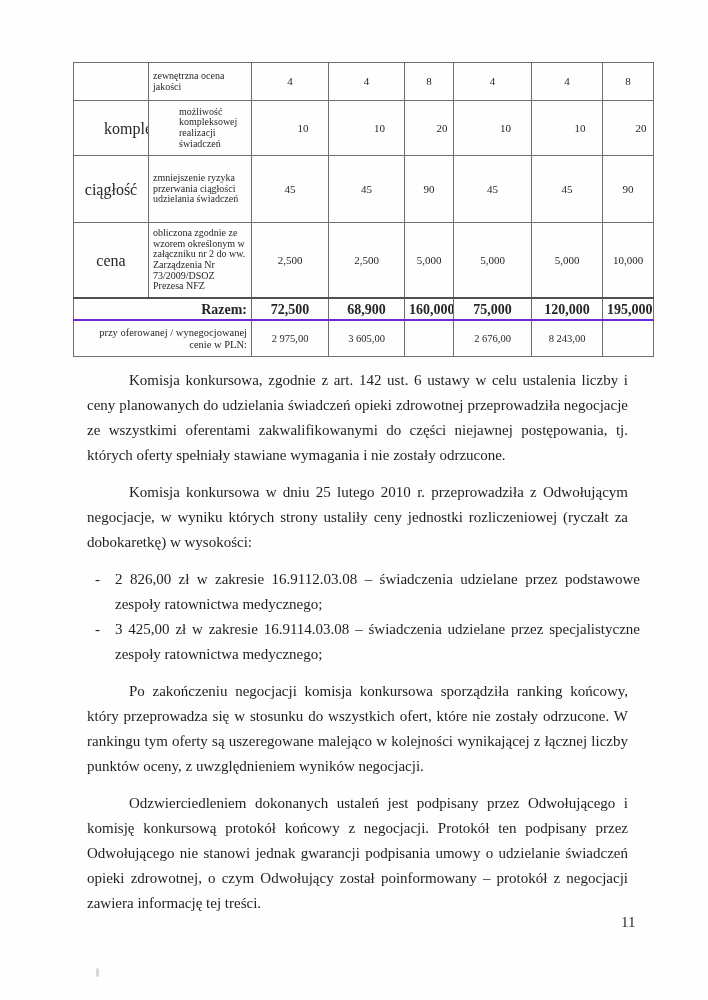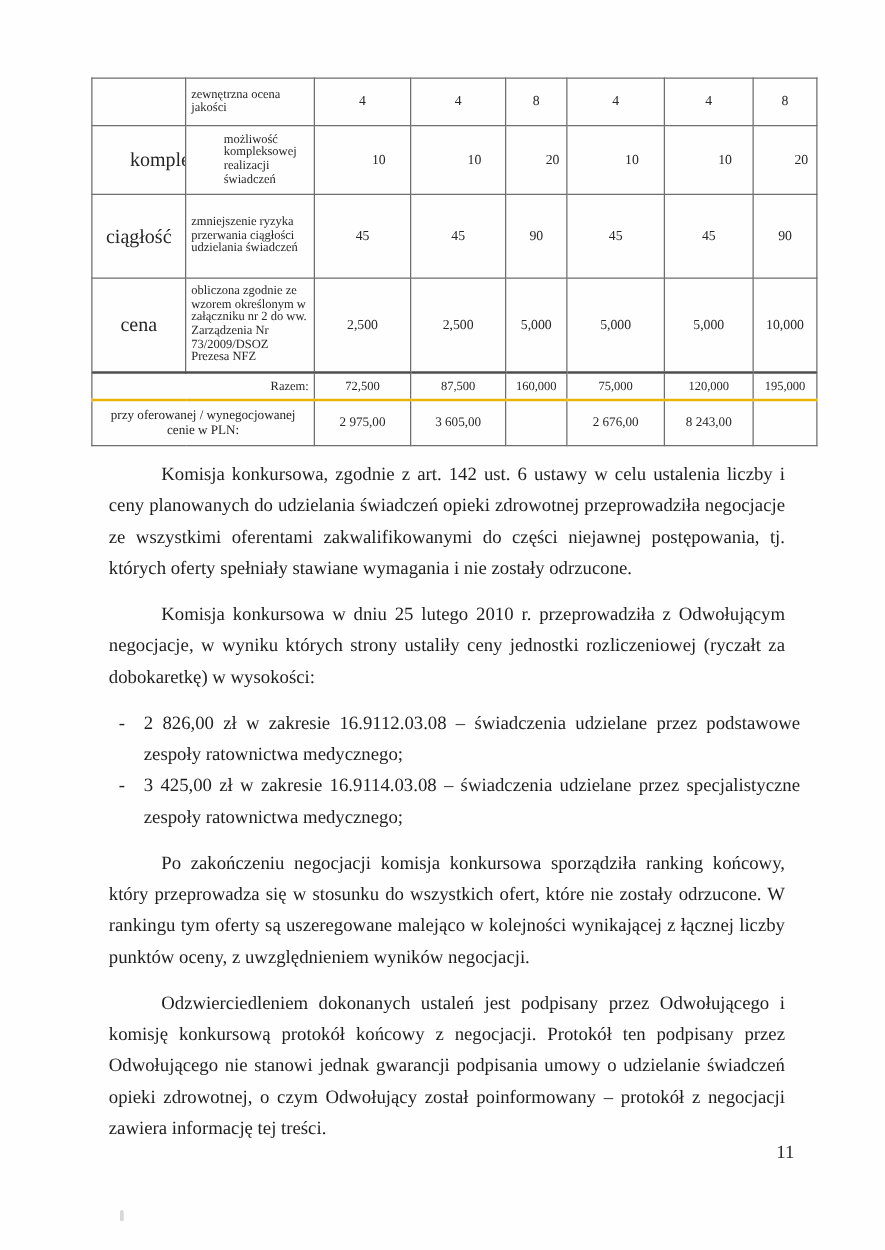--- a/index.html
+++ b/index.html
@@ -31,26 +31,26 @@
   td.crit  { text-align: center; font-size: 16px; }
   td.desc  { text-align: left; font-size: 10px; line-height: 10.6px; padding-left: 5px; }
   td.num   { text-align: center; font-size: 11px; }
   tr.r1 td { height: 35px; margin-left: 40px; }
   tr.r2 td { height: 52px; padding-left: 30px; }
   tr.r3 td { height: 64px; }
   tr.r4 td { height: 72px; }
   tr.total-row td {
     height: 18px;
     border-top: 2px solid #4f4f4f;
-    border-bottom: 2px solid #eab308;
-    font-weight: normal; font-size: 10px;
+    border-bottom: 2px solid #6d28d9;
+    font-weight: bold; font-size: 14px;
   }
   td.total-label { text-align: right; padding-right: 7px; }
   tr.price-row td { height: 33px; font-size: 10.5px; }
-  td.price-label { text-align: center; line-height: 12px; padding-right: 6px; }
+  td.price-label { text-align: right; line-height: 12px; padding-right: 6px; }
 
   
   .body-text {
     position: absolute; left: 75px; top: 356px; width: 565px;
     font-size: 15px; line-height: 25px;
     text-align: justify;
   }
   .body-text p { margin: 12px; font-family: Liberation Serif, serif; }
   p.indent { text-indent: 42px; }
   .li { display: flex; }
@@ -119,21 +119,21 @@
         <td class="num">2,500</td>
         <td class="num">2,500</td>
         <td class="num">5,000</td>
         <td class="num">5,000</td>
         <td class="num">5,000</td>
         <td class="num">10,000</td>
       </tr>
       <tr class="total-row">
         <td class="total-label" colspan="2">Razem:</td>
         <td class="num">72,500</td>
-        <td class="num">87,500</td>
+        <td class="num">68,900</td>
         <td class="num">160,000</td>
         <td class="num">75,000</td>
         <td class="num">120,000</td>
         <td class="num">195,000</td>
       </tr>
       <tr class="price-row">
         <td class="price-label" colspan="2">przy  oferowanej / wynegocjowanej cenie w PLN:</td>
         <td class="num">2 975,00</td>
         <td class="num">3 605,00</td>
         <td class="num"></td>

